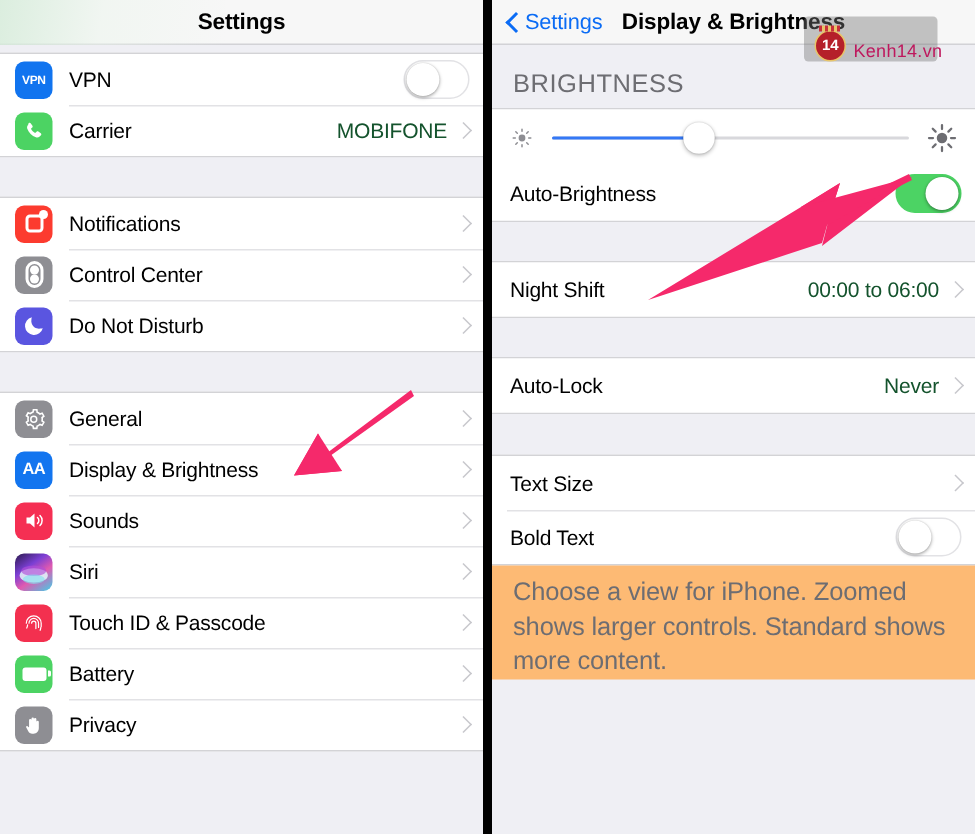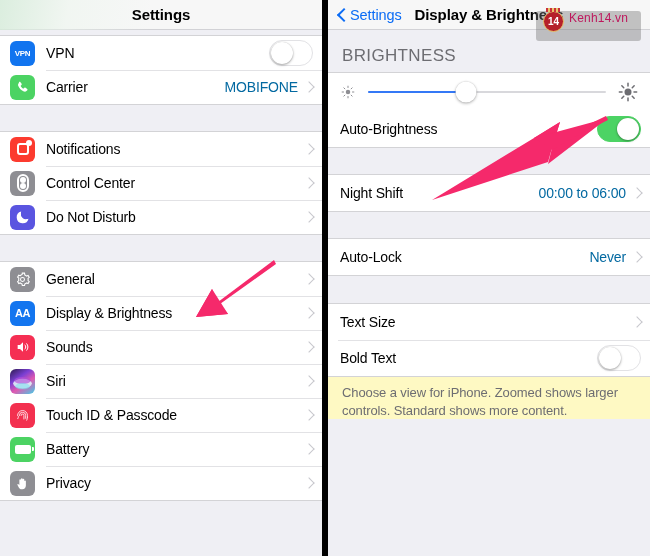--- a/index.html
+++ b/index.html
@@ -70,41 +70,41 @@
     width: 25px; height: 25px; border-radius: 6px;
     flex: 0 0 25px; margin-right: 11px;
     display: flex; align-items: center; justify-content: center;
     overflow: hidden; position: relative;
   }
   .row-label {
     font-size: 14px; color: #000; flex: 1 1 auto;
     letter-spacing: -0.15px; white-space: nowrap;
   }
   .row-value {
-    font-size: 14px; color: #0369a1; margin-right: 7px;
+    font-size: 14px; color: #14532d; margin-right: 7px;
     letter-spacing: -0.15px; white-space: nowrap;
   }
   .chev {
     width: 8px; height: 13px; flex: 0 0 8px; position: relative;
   }
   .chev::before {
     content: ""; position: absolute; left: 0; top: 2.5px;
     width: 7px; height: 7px;
     border-right: 1.6px solid #c7c7cc; border-top: 1.6px solid #c7c7cc;
     transform: rotate(45deg);
   }
 
   
   .sec-head {
     font-size: 17px; color: #6d6d72; letter-spacing: 0.35px;
     padding: 16px 0 6px 14px; background: #efeff4;
   }
   .sec-foot {
-    font-size: 13px; color: #6d6d72; line-height: 1.35;
-    padding: 7px 14px 0 14px; background: #fef9c3;
+    font-size: 17px; color: #6d6d72; line-height: 1.35;
+    padding: 7px 14px 0 14px; background: #fdba74;
     letter-spacing: -0.1px;
   }
 
   
   .toggle {
     width: 44px; height: 26px; border-radius: 13px; position: relative;
     flex: 0 0 44px; background: #ffffff; border: 1.2px solid #e2e2e5;
   }
   .toggle .knob {
     position: absolute; top: 1px; left: 1px;
@@ -132,23 +132,23 @@
   }
   .track .thumb {
     position: absolute; top: 50%; width: 21px; height: 21px;
     border-radius: 50%; background: #fff; transform: translate(-50%, -50%);
     box-shadow: 0 1px 3px rgba(0,0,0,0.3), 0 0 1px rgba(0,0,0,0.2);
   }
 
   
   .watermark {
     position: absolute; left: 208px; top: 11px;
-    width: 105px; height: 30px; border-radius: 3px;
+    width: 89px; height: 30px; border-radius: 3px;
     background: rgba(120,120,120,0.42);
-    display: flex; align-items: flex-start; gap: 5px;
+    display: flex; align-items: flex-end; gap: 5px;
     padding-left: 7px; z-index: 40;
   }
   .wm-badge {
     width: 21px; height: 21px; border-radius: 50%;
     background: #b5202a; border: 1.6px solid #e8c56a;
     display: flex; align-items: center; justify-content: center;
     color: #fff; font-size: 10px; font-weight: bold;
     flex: 0 0 21px; position: relative;
   }
   .wm-badge::before {

